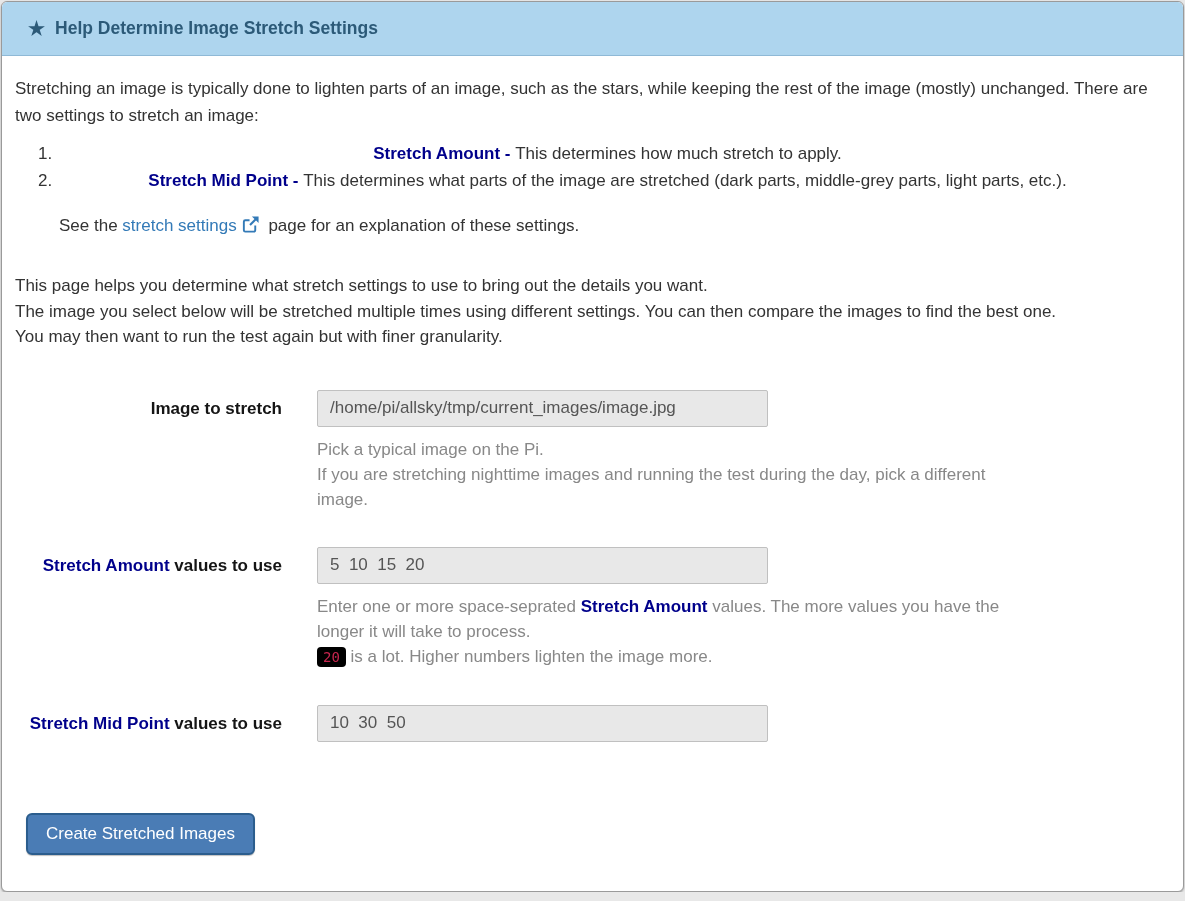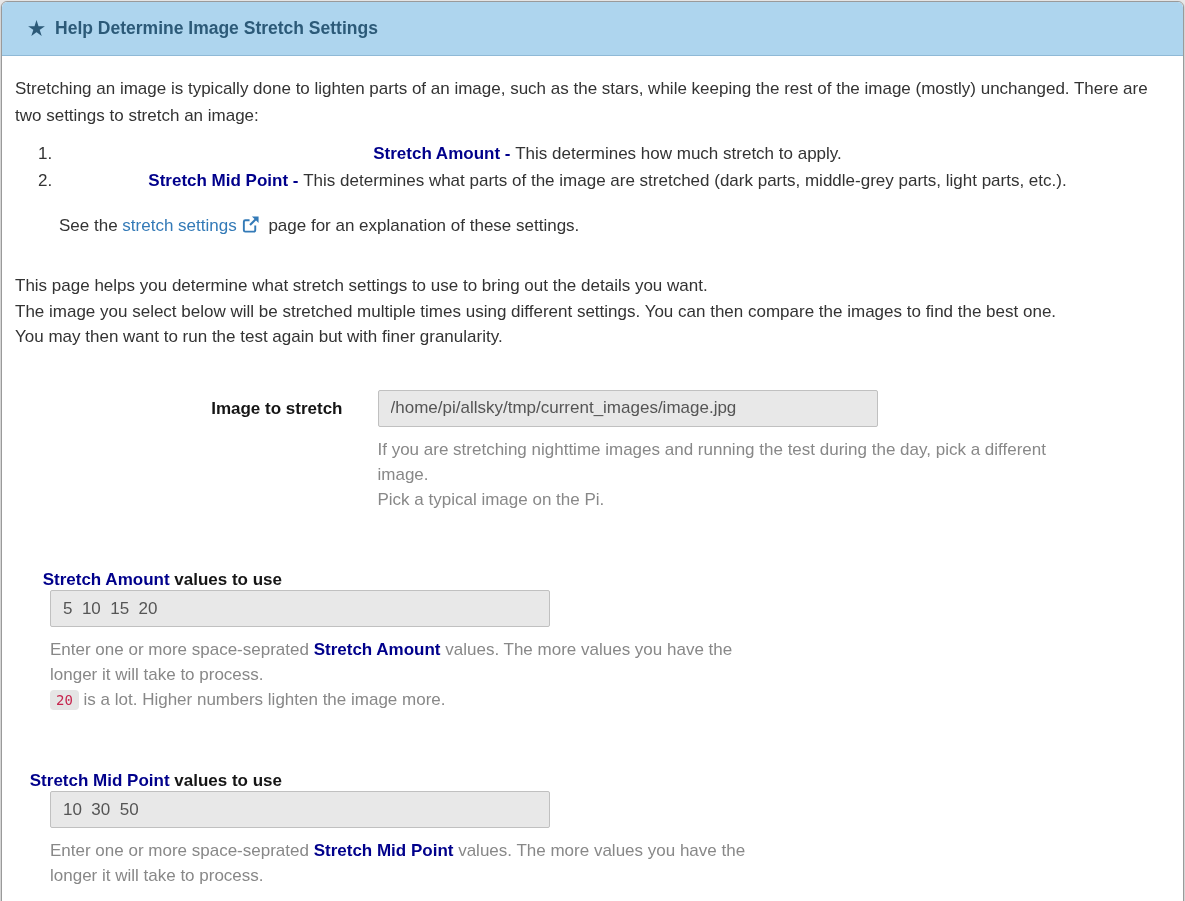--- a/index.html
+++ b/index.html
@@ -35,49 +35,49 @@
   .panel-body { padding: 20px 25px 22px 13px; }
   .intro { margin: 0; line-height: 1.58; max-width: 1160px; }
   ol.settings { margin: 12px 0 0 0; padding-left: 42px; line-height: 1.4; }
   ol.settings li { margin-bottom: 3px; text-align: center; }
   .term { color: #00008b; font-weight: bold; }
   .see-line { margin-top: 23px; margin-left: 44px; }
   a.link { color: #337ab7; text-decoration: none; cursor: pointer; }
   .ext-icon { display: inline-block; width: 19px; height: 19px; vertical-align: -3px; margin: 0 4px 0 4px; }
   .about { margin-top: 37px; line-height: 25.5px; }
   .form-area { margin-top: 40px; }
-  .frow { display: flex; align-items: flex-start; justify-content: center; }
-  .frow + .frow { margin-top: 49px; flex-direction: column; }
+  .frow { display: flex; align-items: flex-start; }
+  .frow + .frow { margin-top: 35px; }
   .flabel {
     width: 267px;
     text-align: right;
     font-weight: bold;
     padding-top: 8px;
     color: #151515;
     flex: none;
     line-height: 1.25;
   }
   .fcontrol { margin-left: 35px; width: 720px; }
   .finput {
-    width: 500px;
+    width: 451px;
     height: 37px;
     background: #e8e8e8;
     border: 1px solid #c0c0c0;
     border-radius: 2px;
     padding: 6px 12px;
     font-size: 17px;
     color: #555;
     font-family: "Liberation Sans", sans-serif;
     display: block;
   }
   .help { color: #888; margin-top: 10px; line-height: 25px; max-width: 705px; }
   .help .line { }
   code.val {
     color: #c7254e;
-    background: #e5e5e5;
+    background: #000000;
     border-radius: 4px;
     padding: 2px 6px;
     font-family: "DejaVu Sans Mono", monospace;
     font-size: 14px;
   }
   .btn-primary {
     margin: 61px 0 0 11px;
     background: #4a7cb5;
     border: 2px solid #2b5d8d;
     color: #fff;
@@ -122,43 +122,42 @@
       <div>You may then want to run the test again but with finer granularity.</div>
     </div>
 
     <div class="form-area">
 
       <div class="frow">
         <div class="flabel">Image to stretch</div>
         <div class="fcontrol">
           <input class="finput" type="text" value="/home/pi/allsky/tmp/current_images/image.jpg" style="">
           <div class="help">
+            <div class="line">Pick a typical image on the Pi.</div>
             <div class="line">If you are stretching nighttime images and running the test during the day, pick a different image.</div>
-            <div class="line">Pick a typical image on the Pi.</div>
           </div>
         </div>
       </div>
 
       <div class="frow">
         <div class="flabel"><span class="term">Stretch Amount</span><span> values to use</span></div>
         <div class="fcontrol">
           <input class="finput" type="text" value="5  10  15  20" style="">
           <div class="help">
             <div class="line"><span>Enter one or more space-seprated </span><span class="term">Stretch Amount</span><span> values. The more values you have the longer it will take to process.</span></div>
             <div class="line"><code class="val">20</code><span> is a lot. Higher numbers lighten the image more.</span></div>
           </div>
         </div>
       </div>
 
       <div class="frow">
         <div class="flabel"><span class="term">Stretch Mid Point</span><span> values to use</span></div>
         <div class="fcontrol">
           <input class="finput" type="text" value="10  30  50" style="">
           <div class="help">
-            <div class="line"><span>Enter one or more space-seprated </span><span class="term">Stretch Mid Point</span><span> values. The more values you have the longer it will take to process.</span></div>
           </div>
         </div>
       </div>
 
       <button class="btn-primary">Create Stretched Images</button>
 
     </div>
   </div>
 </div>
 

